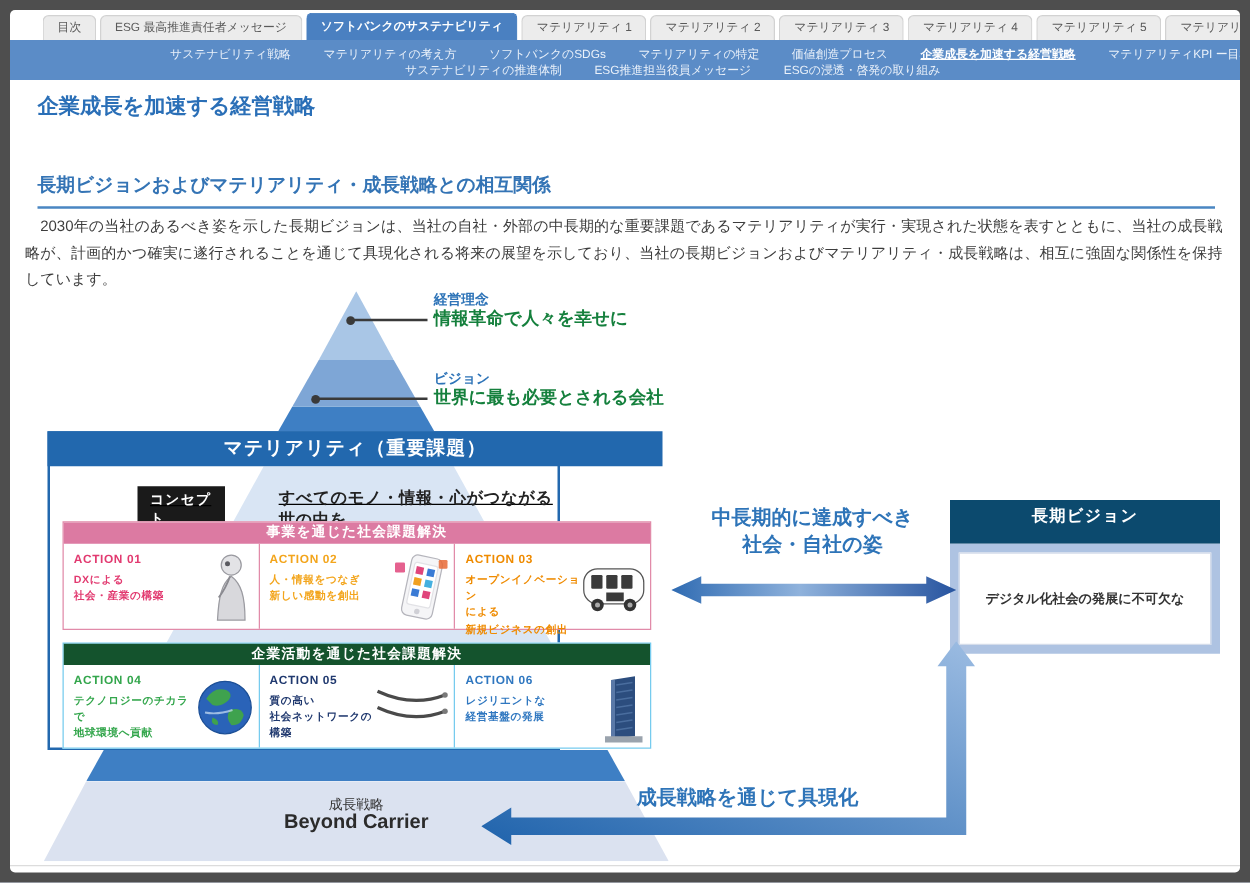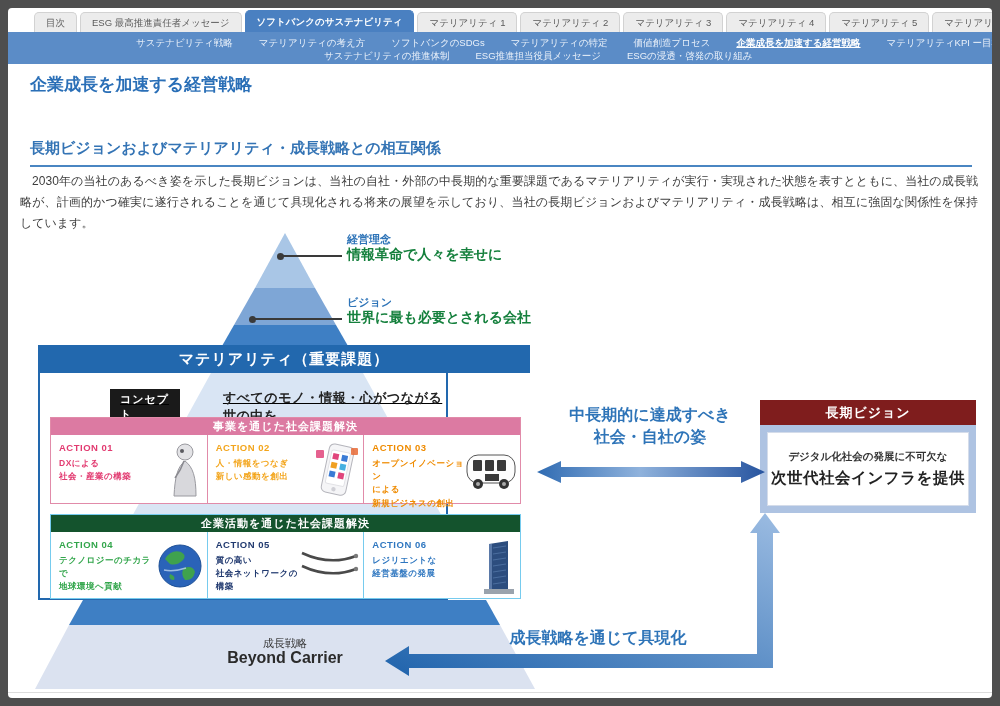--- a/index.html
+++ b/index.html
@@ -114,21 +114,21 @@
 
   
   .growth-label { position:absolute; left:127px; top:628px; width:300px; text-align:center;
     font-size:11px; color:#333; z-index:2; }
   .growth-text  { position:absolute; left:127px; top:641px; width:300px; text-align:center;
     font-size:16px; font-weight:bold; color:#2b2b2b; z-index:2; }
 
   
   .vision-box { position:absolute; left:752px; top:392px; width:216px; height:113px; z-index:2; }
   .vision-header {
-    height:25px; background:#7f1d1d; color:#fff; font-size:13px; font-weight:bold;
+    height:35px; background:#0c4a6e; color:#fff; font-size:13px; font-weight:bold;
     text-align:center; line-height:25px; letter-spacing:1px;
   }
   .vision-body { height:88px; background:#aec3e2; padding:7px; }
   .vision-inner {
     height:100%; background:#fff; border:1px solid #d4dcea;
     display:flex; flex-direction:column; justify-content:center; align-items:center; gap:4px;
   }
   .vision-line1 { font-size:10.5px; font-weight:bold; color:#333; }
   .vision-line2 { font-size:15.5px; font-weight:bold; color:#222; letter-spacing:0.5px; }
 
@@ -306,21 +306,20 @@
   </div>
 
   <div class="growth-label">成長戦略</div>
   <div class="growth-text">Beyond Carrier</div>
 
   <div class="vision-box">
     <div class="vision-header">長期ビジョン</div>
     <div class="vision-body">
       <div class="vision-inner">
         <div class="vision-line1">デジタル化社会の発展に不可欠な</div>
-        <div class="vision-line2">次世代社会インフラを提供</div>
       </div>
     </div>
   </div>
 
   <div class="mid-arrow-text pre">中長期的に達成すべき
 社会・自社の姿</div>
   <svg class="mid-arrow" width="228" height="26" viewBox="0 0 228 26">
     <defs>
       <linearGradient id="gradMid" x1="0" y1="0" x2="1" y2="0">
         <stop offset="0" stop-color="#2f6bb2"></stop>

